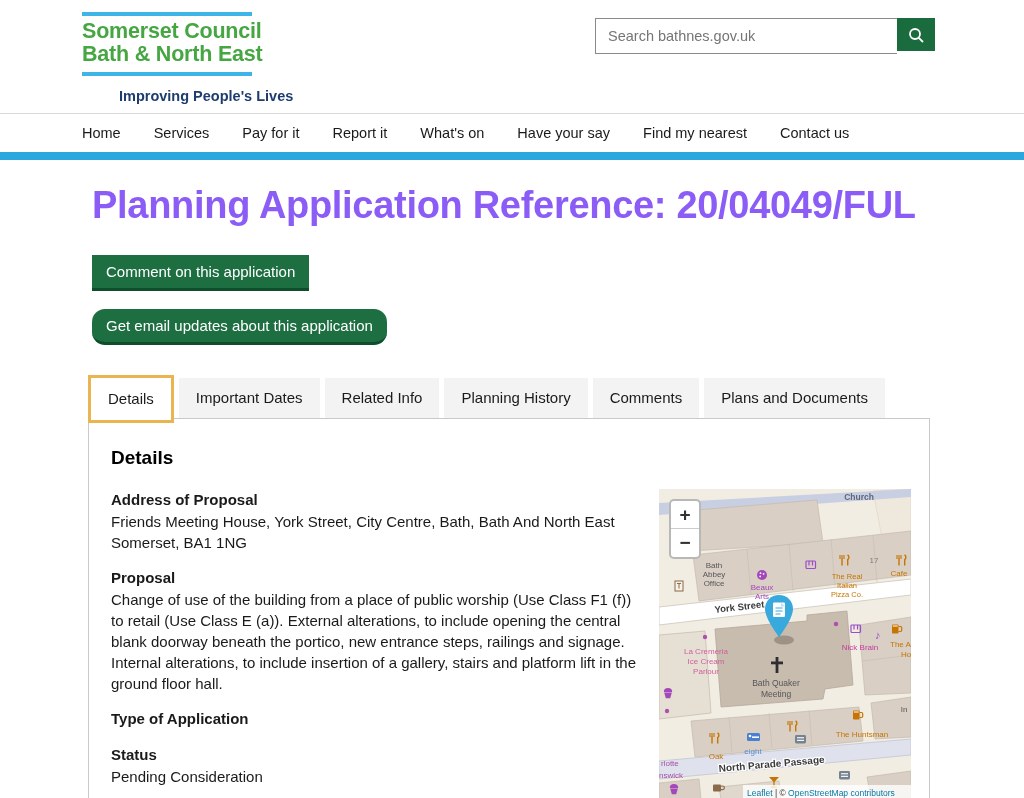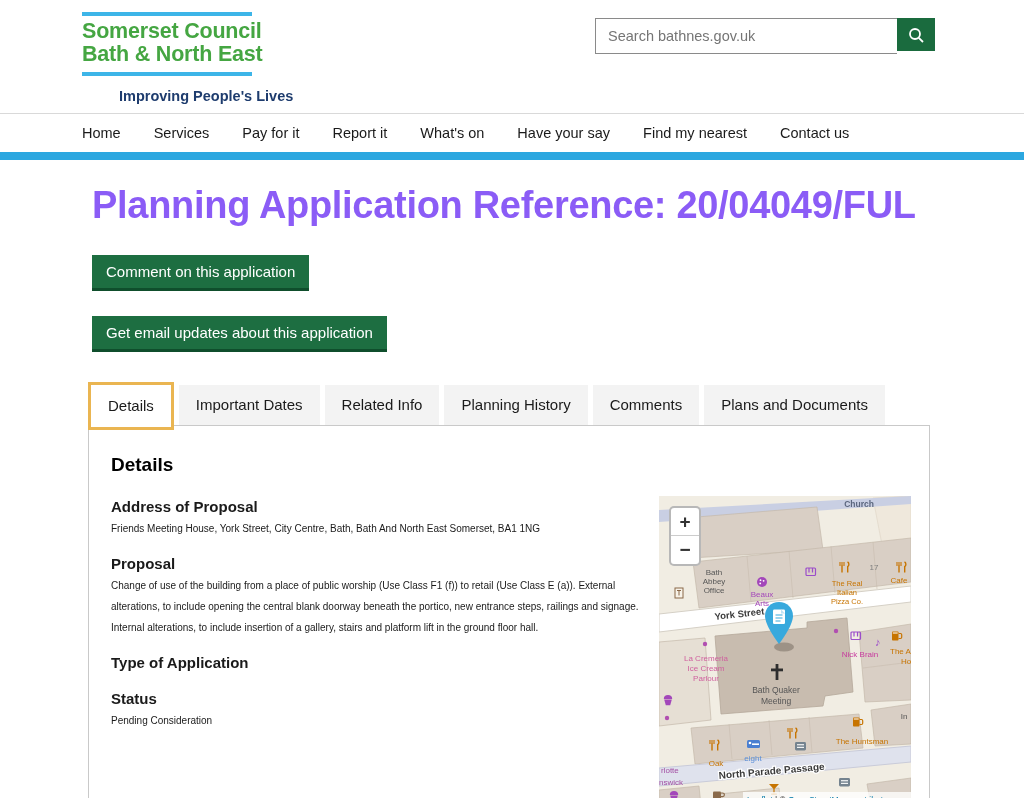--- a/index.html
+++ b/index.html
@@ -21,35 +21,35 @@
   
   .nav { border-top: 1px solid #d9d9d9; }
   .nav-inner { display: flex; gap: 33px; margin-left: 82px; padding: 11px 0; font-size: 14.5px; }
   .nav-inner a { color: #1a1a1a; text-decoration: none; cursor: pointer; }
   .blue-bar { height: 8px; background: #2ba7e0; }
   
   .main { margin-left: 88px; width: 842px; }
   h1 { margin: 24px 0 0 4px; font-size: 38px; color: #8b5cf6; letter-spacing: -0.3px; }
   .btn { display: table; margin: 0 0 0 4px; background: #1d6e41; color: #fff; font-size: 15px; font-family: "Liberation Sans", sans-serif; padding: 8px 14px; border: none; border-bottom: 3px solid #0f4e2c; cursor: pointer; }
   .btn.first { margin-top: 28px; }
-  .btn.second { margin-top: 25px; }
+  .btn.second { margin-top: 18px; border-radius: 13px; }
   
   .tabs { display: flex; align-items: center; margin-top: 30px; position: relative; z-index: 2; }
   .tab { background: #f3f3f3; height: 40px; line-height: 40px; padding: 0 17px; margin-right: 5px; font-size: 15px; color: #1a1a1a; cursor: pointer; white-space: nowrap; }
   .tab.active { background: #fff; border: 3px solid #eab551; height: 48px; line-height: 42px; margin-bottom: -3px; }
   
   .panel { position: relative; z-index: 1; margin-top: -2px; border: 1px solid #c9c9c9; background: #fff; height: 440px; padding: 20px 18px 20px 22px; }
   .panel h2 { font-size: 19px; margin: 8px 0 20px; color: #000; }
   .map-wrap { float: right; width: 252px; height: 310px; position: relative; margin: 0 0 10px 20px; background: #f1ede3; }
   .zoomctl { position: absolute; left: 10px; top: 10px; width: 32px; background: #fff; border: 2px solid rgba(0,0,0,.28); border-radius: 5px; z-index: 5; overflow: hidden; }
   .zoomctl div { height: 28px; line-height: 28px; text-align: center; font-size: 19px; font-weight: bold; color: #333; cursor: pointer; }
   .zoomctl div:first-child { border-bottom: 1px solid #ccc; }
   .field { margin-bottom: 14px; max-width: 528px; }
   .field .label { font-weight: bold; font-size: 15px; line-height: 22px; }
-  .field .value { font-size: 10px; line-height: 21px; }
+  .field .value { font-size: 15px; line-height: 21px; }
   .map-wrap svg text { font-family: "Liberation Sans", "DejaVu Sans", sans-serif; }
   .street-label { paint-order: stroke; stroke: #ffffff; stroke-width: 2.5px; font-weight: bold; }
 </style>
 </head>
 <body>
 
 <div class="header">
   <div class="logo">
     <div class="logo-bar"></div>
     <div class="logo-text">

